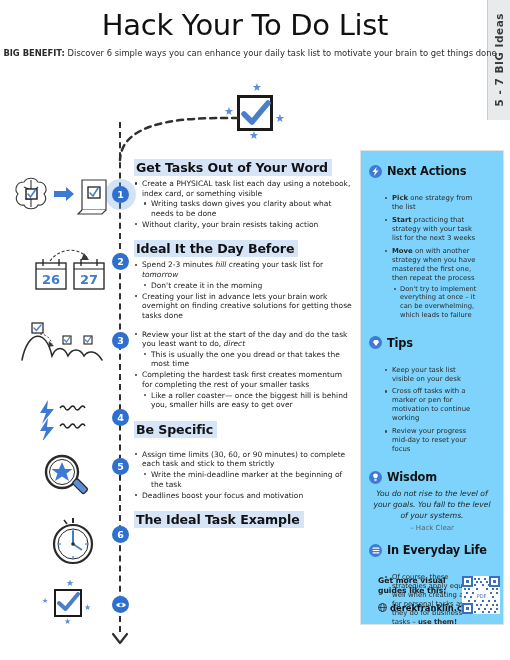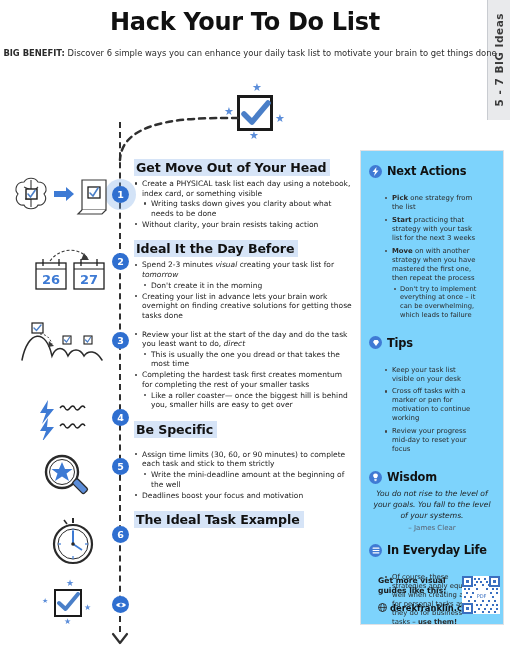--- a/index.html
+++ b/index.html
@@ -21,21 +21,21 @@
   }
   .side-tab span{
     writing-mode:vertical-rl;transform:rotate(180deg);
     font-size:10.5px;font-weight:bold;letter-spacing:.5px;color:#3a3a3a;
     white-space:nowrap;
   }
 
   
   .title{
     position:absolute;top:8px;left:0;width:490px;text-align:center;
-    font-size:24px;font-weight:bold;letter-spacing:-.3px;color:#111;
+    font-size:29px;font-weight:normal;letter-spacing:-.3px;color:#111;
   }
   .subtitle{
     position:absolute;top:48px;left:0;width:500px;text-align:center;
     font-size:8.4px;color:#2a2a2a;
   }
   .subtitle b{font-weight:bold;}
 
   
   .hero{position:absolute;left:228px;top:86px;width:54px;height:54px;}
   .hero .box{
@@ -257,44 +257,44 @@
     <div class="star" style="left:0px;top:18px;font-size:7px;">★</div>
     <div class="star" style="left:42px;top:24px;font-size:8px;">★</div>
     <div class="star" style="left:22px;top:38px;font-size:8px;">★</div>
     <div style="position:absolute;left:12px;top:9px;width:28px;height:28px;border:2px solid #1a1a1a;background:#fff;box-sizing:border-box;"></div>
     <svg style="position:absolute;left:15px;top:12px;" width="23" height="22" viewBox="0 0 23 22">
       <path d="M2 11 L8.5 17 L21 2" stroke="#4a7fc8" stroke-width="4" fill="none" stroke-linecap="round" stroke-linejoin="round"></path>
     </svg>
   </div>
 
   <div class="content" id="sections">
-      <div class="sec"><h2>Get Move Out of Your Head</h2><ul class="l1">
+      <div class="sec"><h2>Get Tasks Out of Your Word</h2><ul class="l1">
           <li>Create a PHYSICAL task list each day using a notebook, index card, or something visible<ul class="l2">
               <li>Writing tasks down gives you clarity about what needs to be done</li>
             </ul></li>
           <li>Without clarity, your brain resists taking action</li>
         </ul></div>
       <div class="sec"><h2>Ideal It the Day Before</h2><ul class="l1">
-          <li>Spend 2-3 minutes <i>visual</i> creating your task list for <i>tomorrow</i><ul class="l2">
+          <li>Spend 2-3 minutes <i>hill</i> creating your task list for <i>tomorrow</i><ul class="l2">
               <li>Don't create it in the morning</li>
             </ul></li>
           <li>Creating your list in advance lets your brain work overnight on finding creative solutions for getting those tasks done</li>
         </ul></div>
       <div class="sec"><ul class="l1">
           <li>Review your list at the start of the day and do the task you least want to do, <i>direct</i><ul class="l2">
               <li>This is usually the one you dread or that takes the most time</li>
             </ul></li>
           <li>Completing the hardest task first creates momentum for completing the rest of your smaller tasks<ul class="l2">
               <li>Like a roller coaster— once the biggest hill is behind you, smaller hills are easy to get over</li>
             </ul></li>
         </ul></div>
       <div class="sec"><h2>Be Specific</h2></div>
       <div class="sec"><ul class="l1">
           <li>Assign time limits (30, 60, or 90 minutes) to complete each task and stick to them strictly<ul class="l2">
-              <li>Write the mini-deadline amount at the beginning of the well</li>
+              <li>Write the mini-deadline marker at the beginning of the task</li>
             </ul></li>
           <li>Deadlines boost your focus and motivation</li>
         </ul></div>
       <div class="sec"><h2>The Ideal Task Example</h2></div>
     </div>
 
   <div class="panel">
 
     <div class="pblock">
       <div class="phead">
@@ -335,21 +335,21 @@
         <span class="pico">
           <svg width="7" height="9" viewBox="0 0 7 9">
               <path d="M3.5 0.5 C1.5 0.5 0.6 2 1.4 3.6 L2.2 5 L4.8 5 L5.6 3.6 C6.4 2 5.5 0.5 3.5 0.5 Z" fill="#fff"></path>
               <rect x="2.3" y="5.8" width="2.4" height="1" fill="#fff"></rect>
               <rect x="2.5" y="7.2" width="2" height="0.9" fill="#fff"></rect>
             </svg>
         </span>
         <h3>Wisdom</h3>
       </div>
       <div class="quote">You do not rise to the level of your goals. You fall to the level of your systems.</div>
-      <div class="qauthor" id="qauth">– James Clear</div>
+      <div class="qauthor" id="qauth">– Hack Clear</div>
     </div>
 
     <div class="pblock">
       <div class="phead">
         <span class="pico">
           <svg width="8" height="7" viewBox="0 0 8 7">
               <rect x="0.5" y="0.6" width="7" height="1.2" rx="0.6" fill="#fff"></rect>
               <rect x="0.5" y="2.9" width="7" height="1.2" rx="0.6" fill="#fff"></rect>
               <rect x="0.5" y="5.2" width="7" height="1.2" rx="0.6" fill="#fff"></rect>
             </svg>

